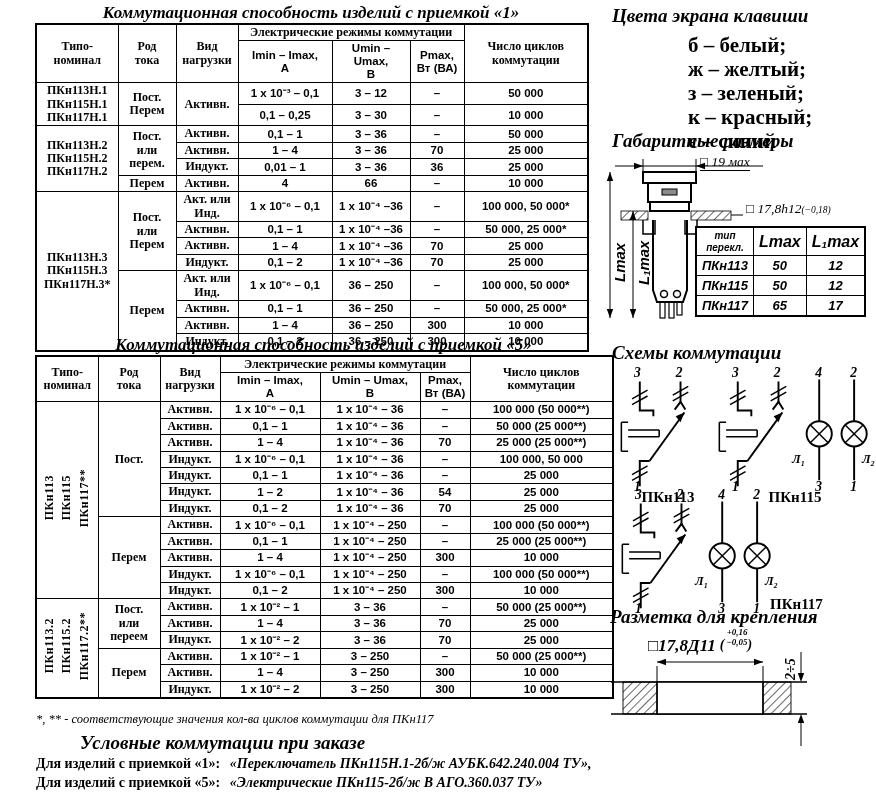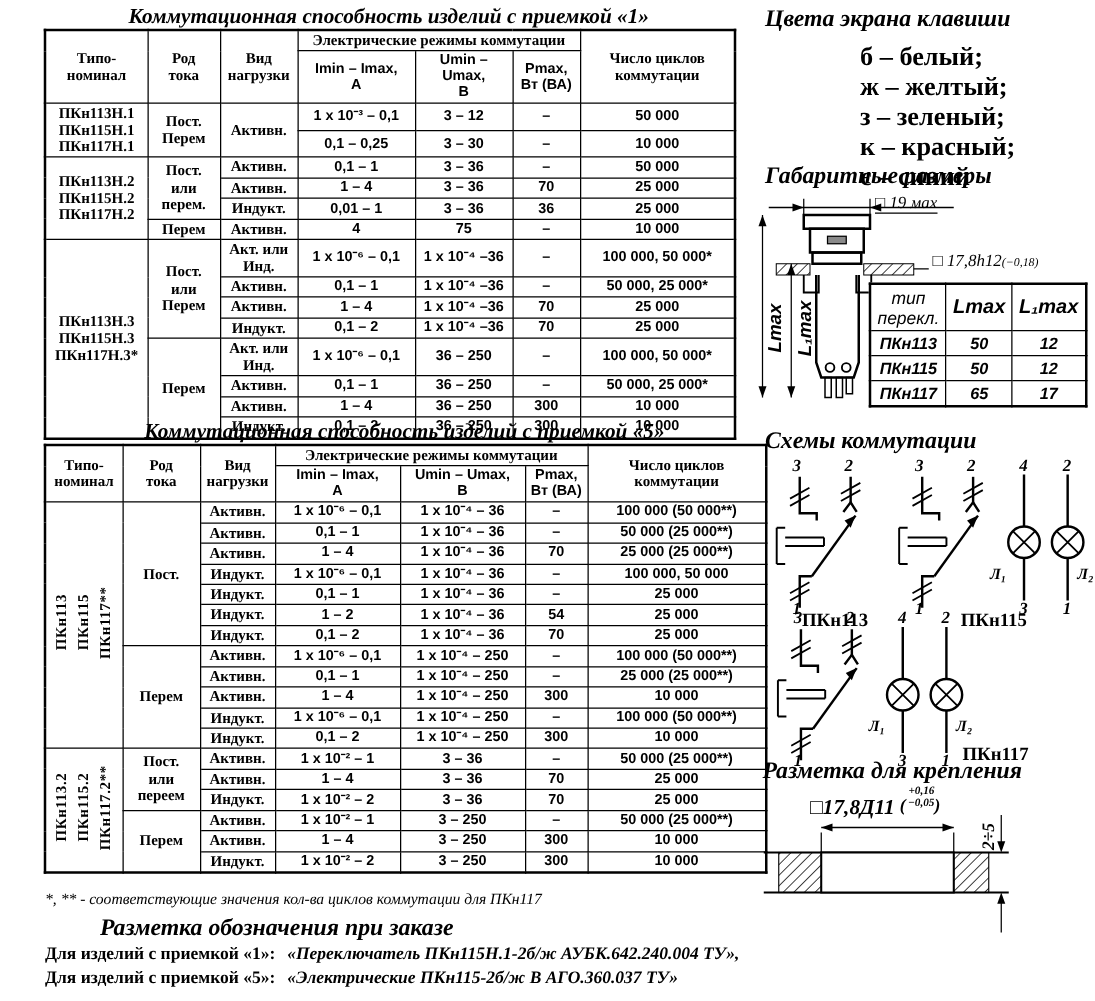--- a/index.html
+++ b/index.html
@@ -17,21 +17,21 @@
              line-height:1.12;padding:1px 1px;overflow:hidden}
   .spec .lat,.spec .num{font-family:"Liberation Sans",sans-serif;font-size:11.5px}
   .rotcell{padding:0}
   .rot{display:inline-block;writing-mode:vertical-rl;transform:rotate(180deg);
        white-space:pre-line;line-height:1.45;font-size:12px;font-weight:bold;letter-spacing:.5px}
 
   #dimtbl{position:absolute;left:695px;top:226px;border-collapse:collapse;
           border:2px solid #000;background:#fff}
   #dimtbl th,#dimtbl td{border:1.5px solid #000;font-family:"Liberation Sans",sans-serif;
           font-weight:bold;font-style:italic;text-align:center;padding:2px 5px;font-size:13px}
-  #dimtbl th.tsm{font-size:14px;line-height:1.15;white-space:pre-line;font-weight:normal}
+  #dimtbl th.tsm{font-size:10px;line-height:1.15;white-space:pre-line;font-weight:bold}
   #dimtbl th.big{font-size:16px}
   #dimtbl td{font-size:13px}
 
   .legend-items div{font-weight:bold;font-size:21px;line-height:24px;white-space:nowrap}
   .cap{position:absolute;font-weight:bold;font-size:15px;white-space:nowrap}
   .footnote{position:absolute;font-weight:normal;font-style:italic;font-size:12.5px;white-space:nowrap}
   .orderline{position:absolute;font-size:14px;white-space:nowrap}
   .orderline .lbl{font-weight:bold}
   .orderline .val{font-weight:bold;font-style:italic;margin-left:6px}
 
@@ -128,21 +128,21 @@
         <td class="">Индукт.</td>
         <td class="num">0,01 – 1</td>
         <td class="num">3 – 36</td>
         <td class="num">36</td>
         <td class="num">25 000</td>
       </tr>
       <tr>
         <td class="">Перем</td>
         <td class="">Активн.</td>
         <td class="num">4</td>
-        <td class="num">75</td>
+        <td class="num">66</td>
         <td class="num">–</td>
         <td class="num">10 000</td>
       </tr>
       <tr>
         <td rowspan="8" class="typo">ПКн113Н.3
 ПКн115Н.3
 ПКн117Н.3*</td>
         <td rowspan="4" class="">Пост.
 или
 Перем</td>
@@ -377,21 +377,21 @@
         <td class="num">1 x 10⁻² – 2</td>
         <td class="num">3 – 250</td>
         <td class="num">300</td>
         <td class="num">10 000</td>
       </tr>
     </tbody>
 </table>
 
 <div class="footnote" style="left:36px;top:712px">*, ** - соответствующие значения кол-ва циклов коммутации для ПКн117</div>
 
-<div class="abs ttl2" style="left:80px;top:732px;width:790px">Разметка обозначения при заказе</div>
+<div class="abs ttl2" style="left:80px;top:732px;width:790px">Условные коммутации при заказе</div>
 
 <div class="orderline" style="left:36px;top:756px">
   <span class="lbl">Для изделий с приемкой «1»:</span>
   <span class="val">«Переключатель ПКн115Н.1-2б/ж  АУБК.642.240.004 ТУ»,</span>
 </div>
 <div class="orderline" style="left:36px;top:775px">
   <span class="lbl">Для изделий с приемкой «5»:</span>
   <span class="val">«Электрические ПКн115-2б/ж В АГО.360.037 ТУ»</span>
 </div>
 

